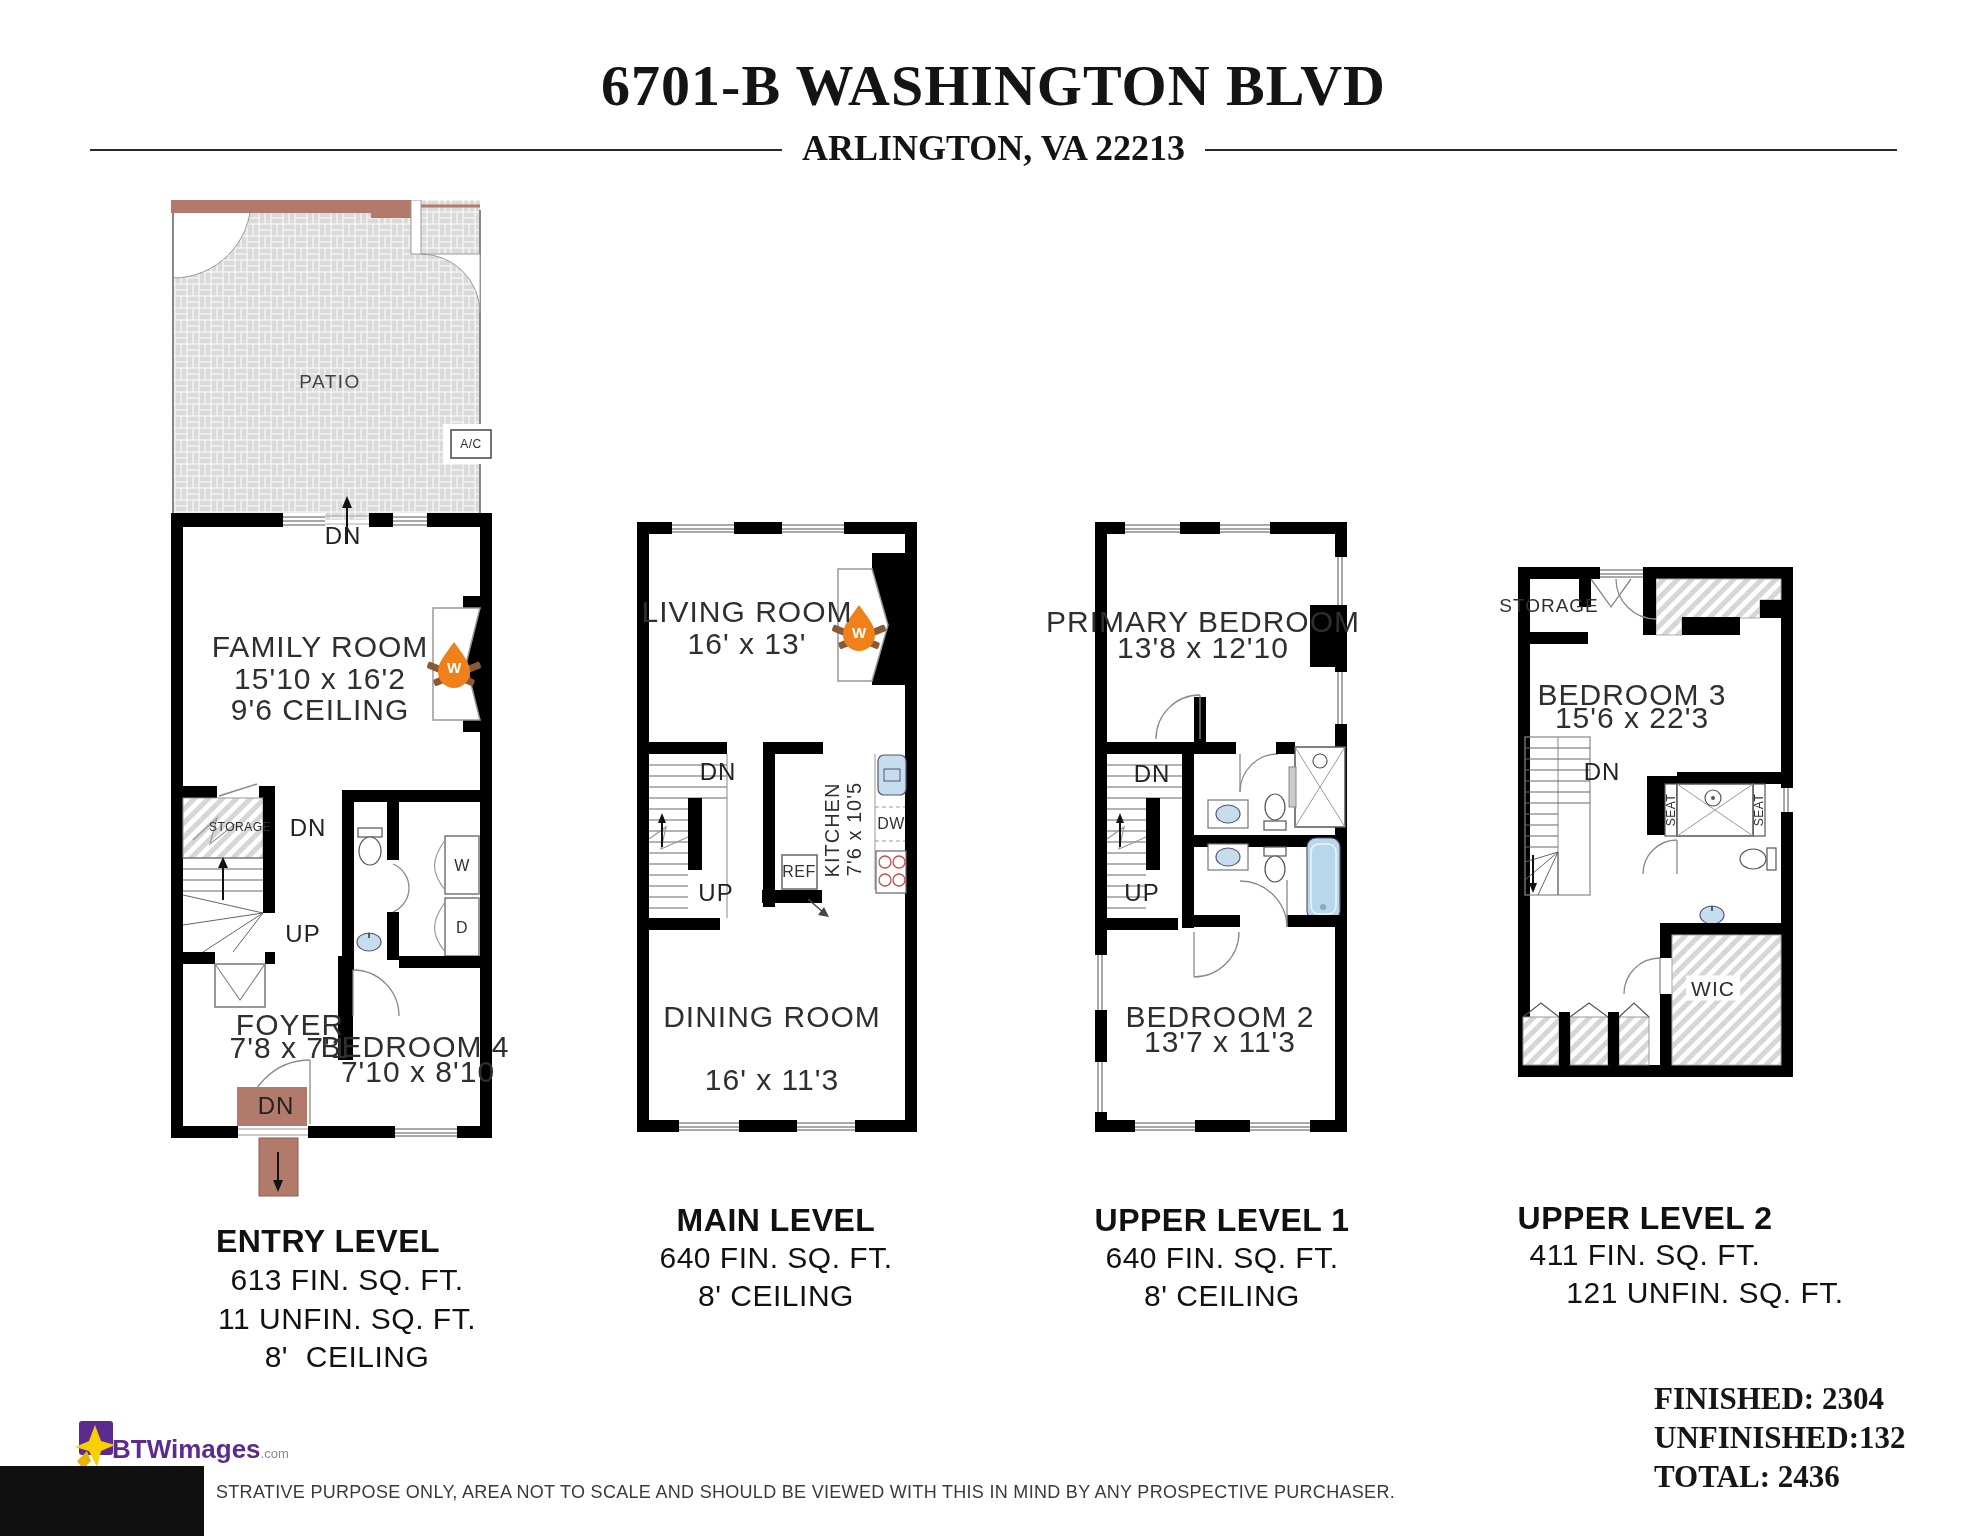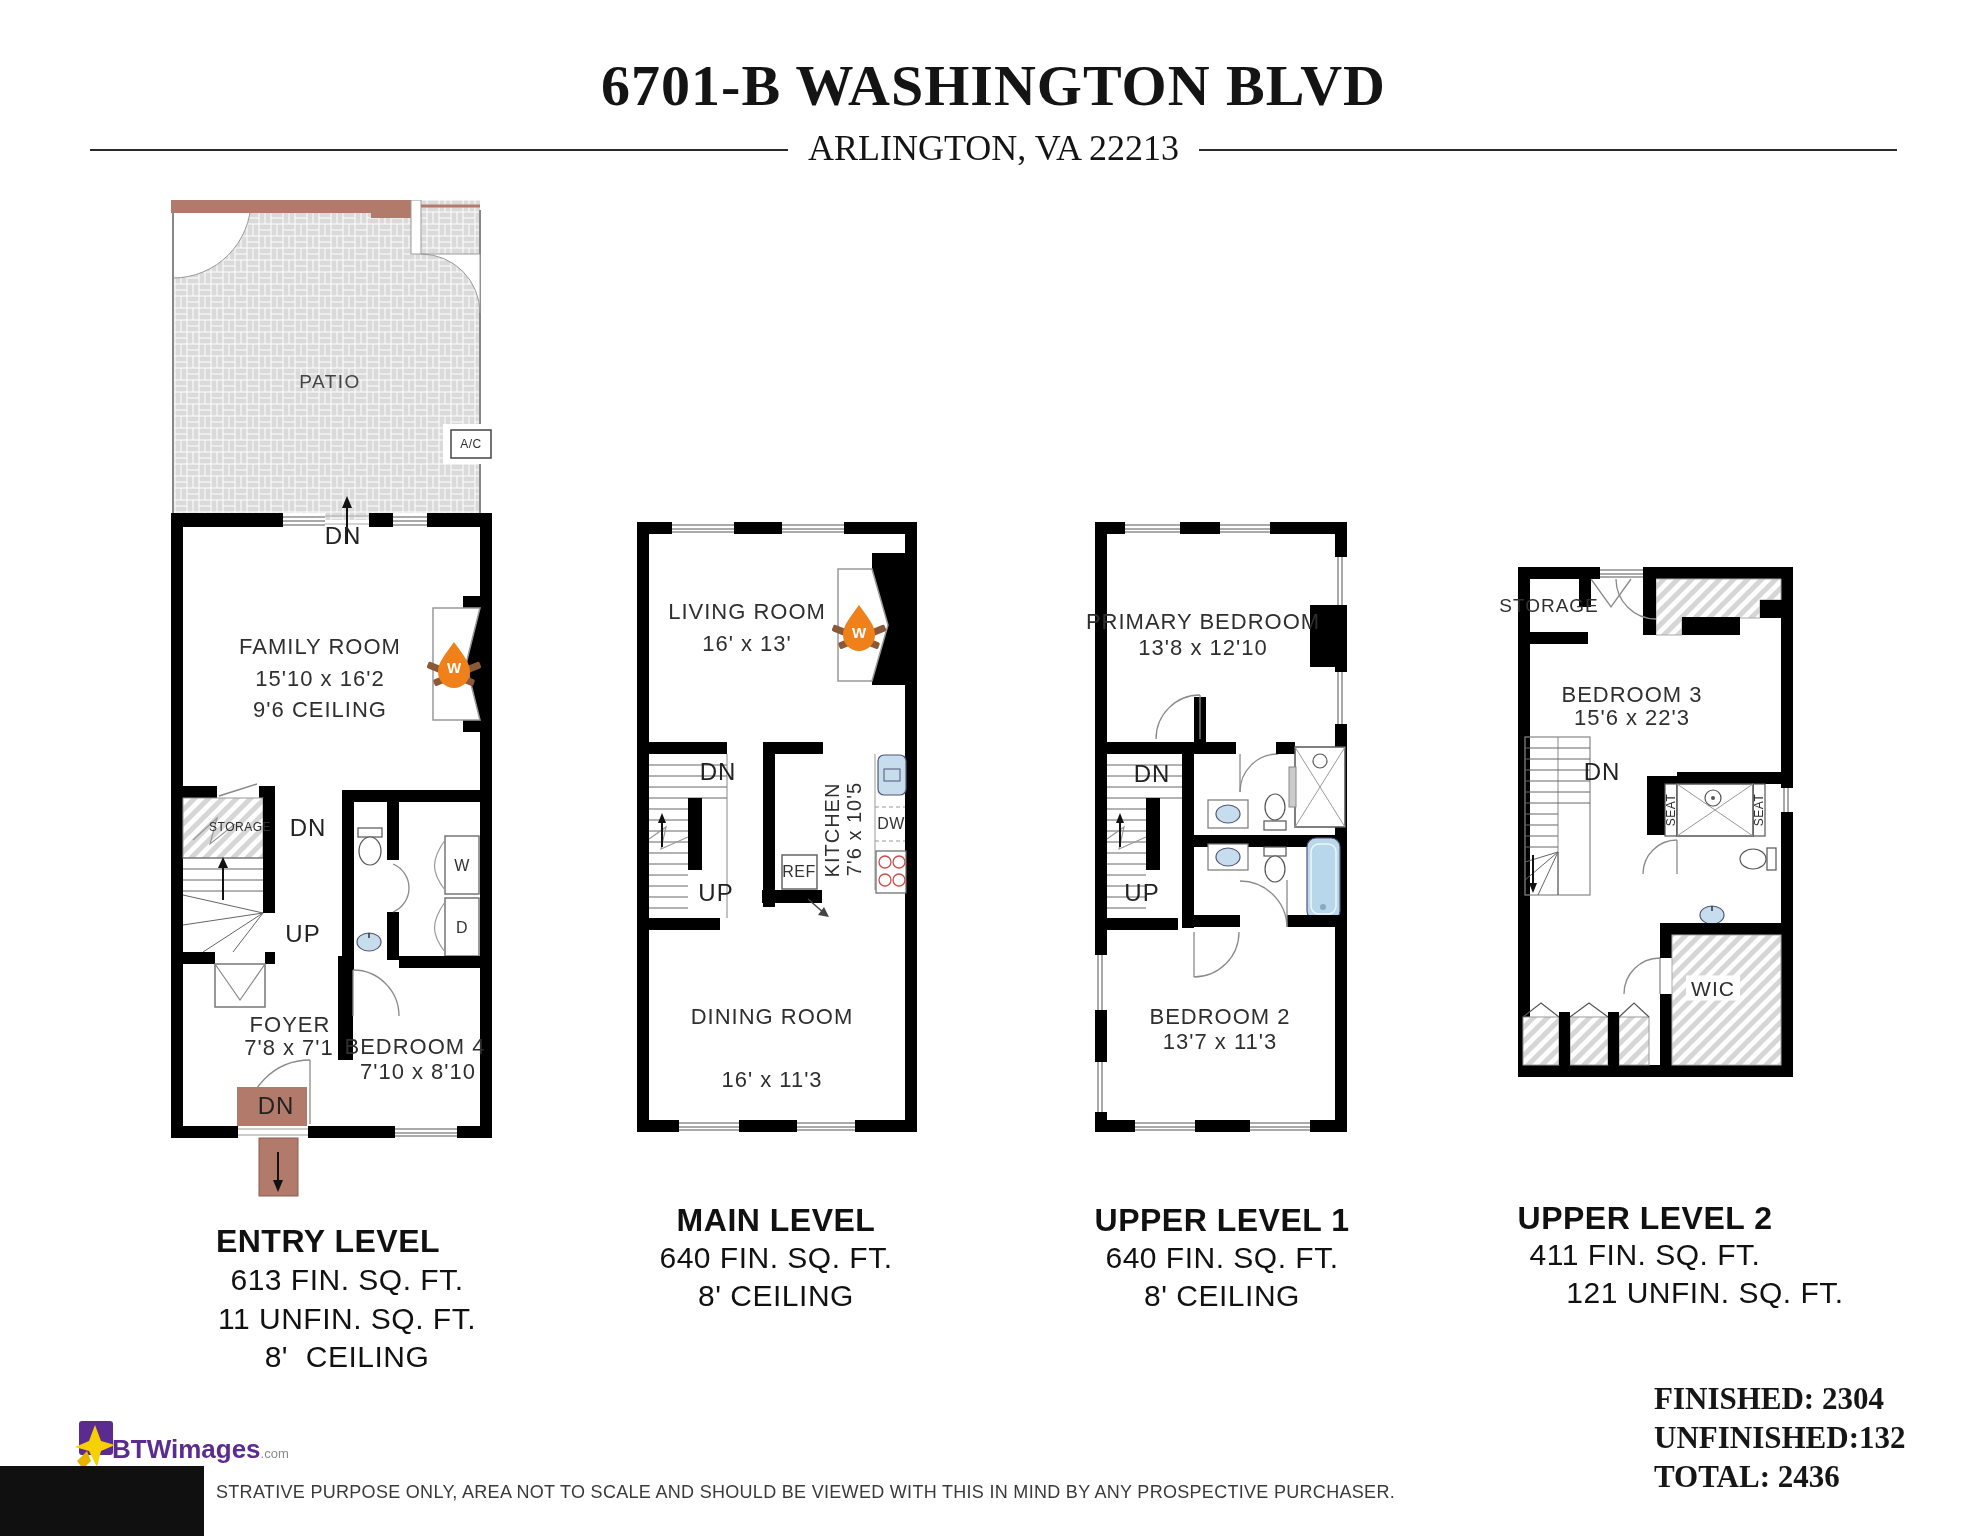--- a/index.html
+++ b/index.html
@@ -3,27 +3,27 @@
 <meta charset="utf-8">
 <style>
   html,body{margin:0;padding:0;background:#fff;}
   .page{position:relative;width:1987px;height:1536px;background:#fff;overflow:hidden;
         font-family:"Liberation Sans",sans-serif;color:#2f2f2f;}
   
   .title{position:absolute;left:0;top:52px;width:100%;text-align:center;
          font-family:"Liberation Serif",serif;font-weight:bold;font-size:58px;color:#141414;letter-spacing:1px;}
   .subtitle-wrap{position:absolute;left:90px;top:149px;width:1807px;border-top:2px solid #2a2a2a;text-align:center;}
   .subtitle{position:relative;top:-24px;display:inline-block;background:#fff;padding:0 20px;
-            font-family:"Liberation Serif",serif;font-weight:normal;font-size:36px;color:#141414;}
+            font-family:"Liberation Serif",serif;font-weight:bold;font-size:36px;color:#141414;}
   
   .plan{position:absolute;}
   
   .lbl{position:absolute;transform:translate(-50%,-50%);white-space:pre;text-align:center;
        color:#2f2f2f;letter-spacing:1px;line-height:1;}
-  .room{font-size:22px;}
+  .room{font-size:30px;}
   .dir{font-size:24px;letter-spacing:1px;color:#222;}
   .tiny{font-size:12px;letter-spacing:.5px;}
   .appl{font-size:16px;letter-spacing:.5px;color:#333;}
   .patio-lbl{font-size:19px;letter-spacing:1.5px;color:#444;}
   .vlbl{transform:translate(-50%,-50%) rotate(-90deg);}
   .flamew{font-size:15px;font-weight:bold;color:#fff;letter-spacing:0;}
   .wic-lbl{font-size:21px;background:#fff;padding:2px 5px;}
   
   .cap{position:absolute;transform:translate(-50%,-50%);white-space:pre;text-align:center;color:#111;}
   .cap-title{font-size:32px;font-weight:bold;letter-spacing:.5px;}

